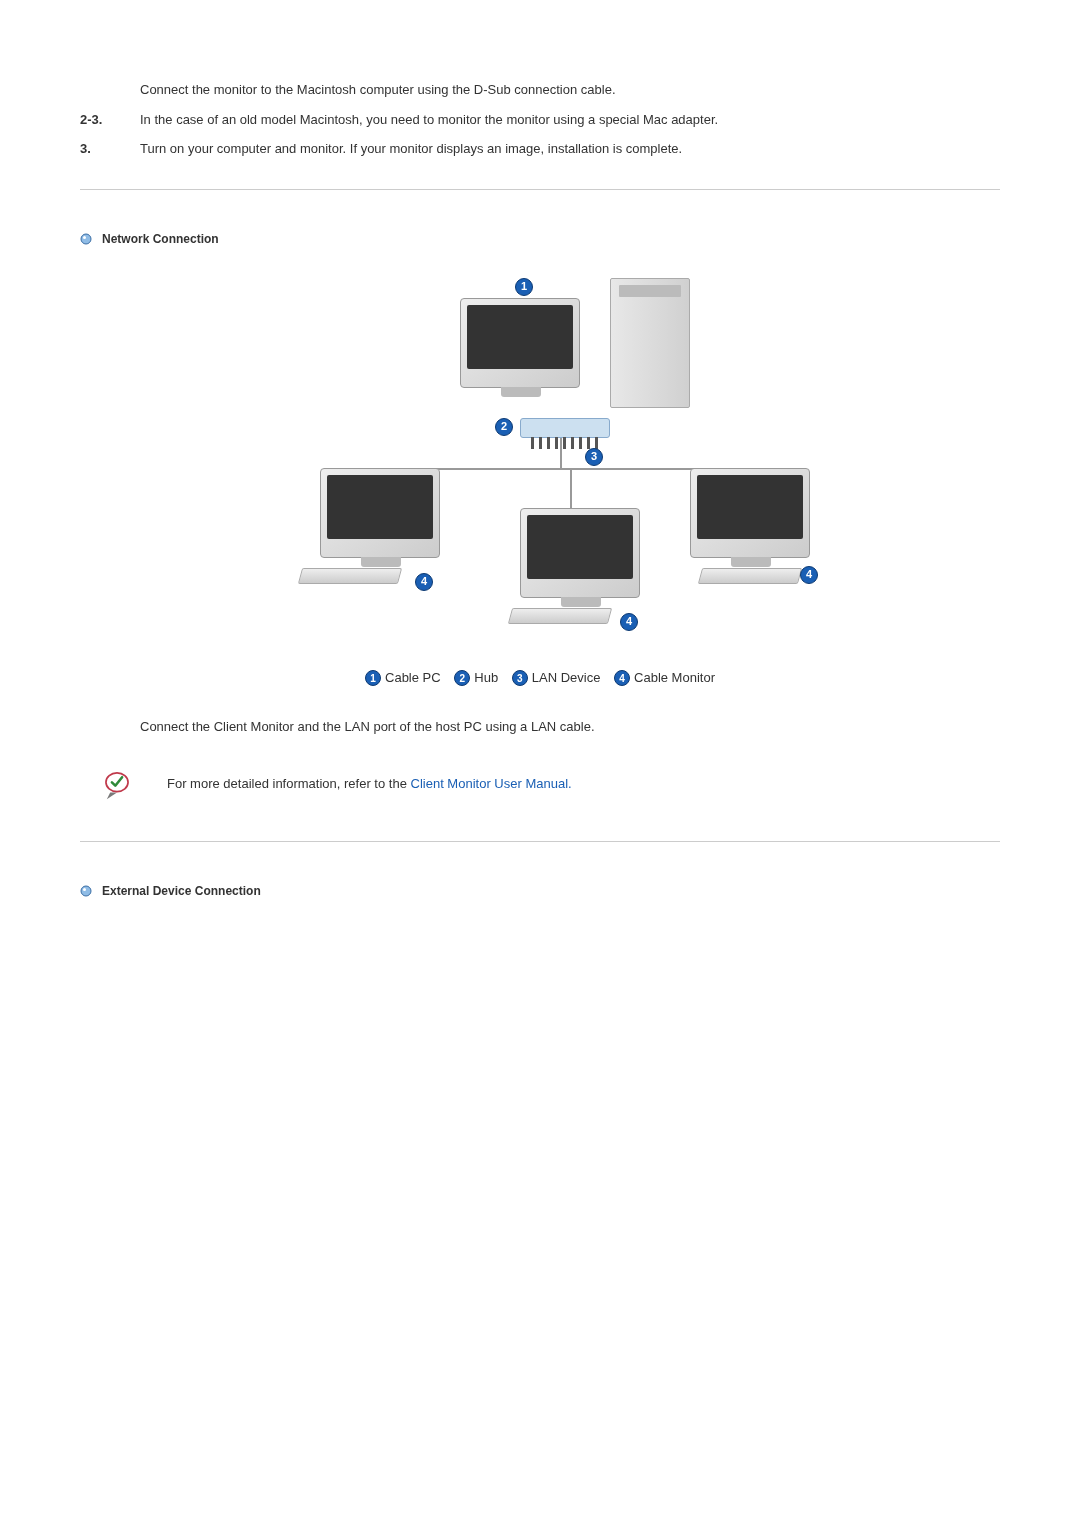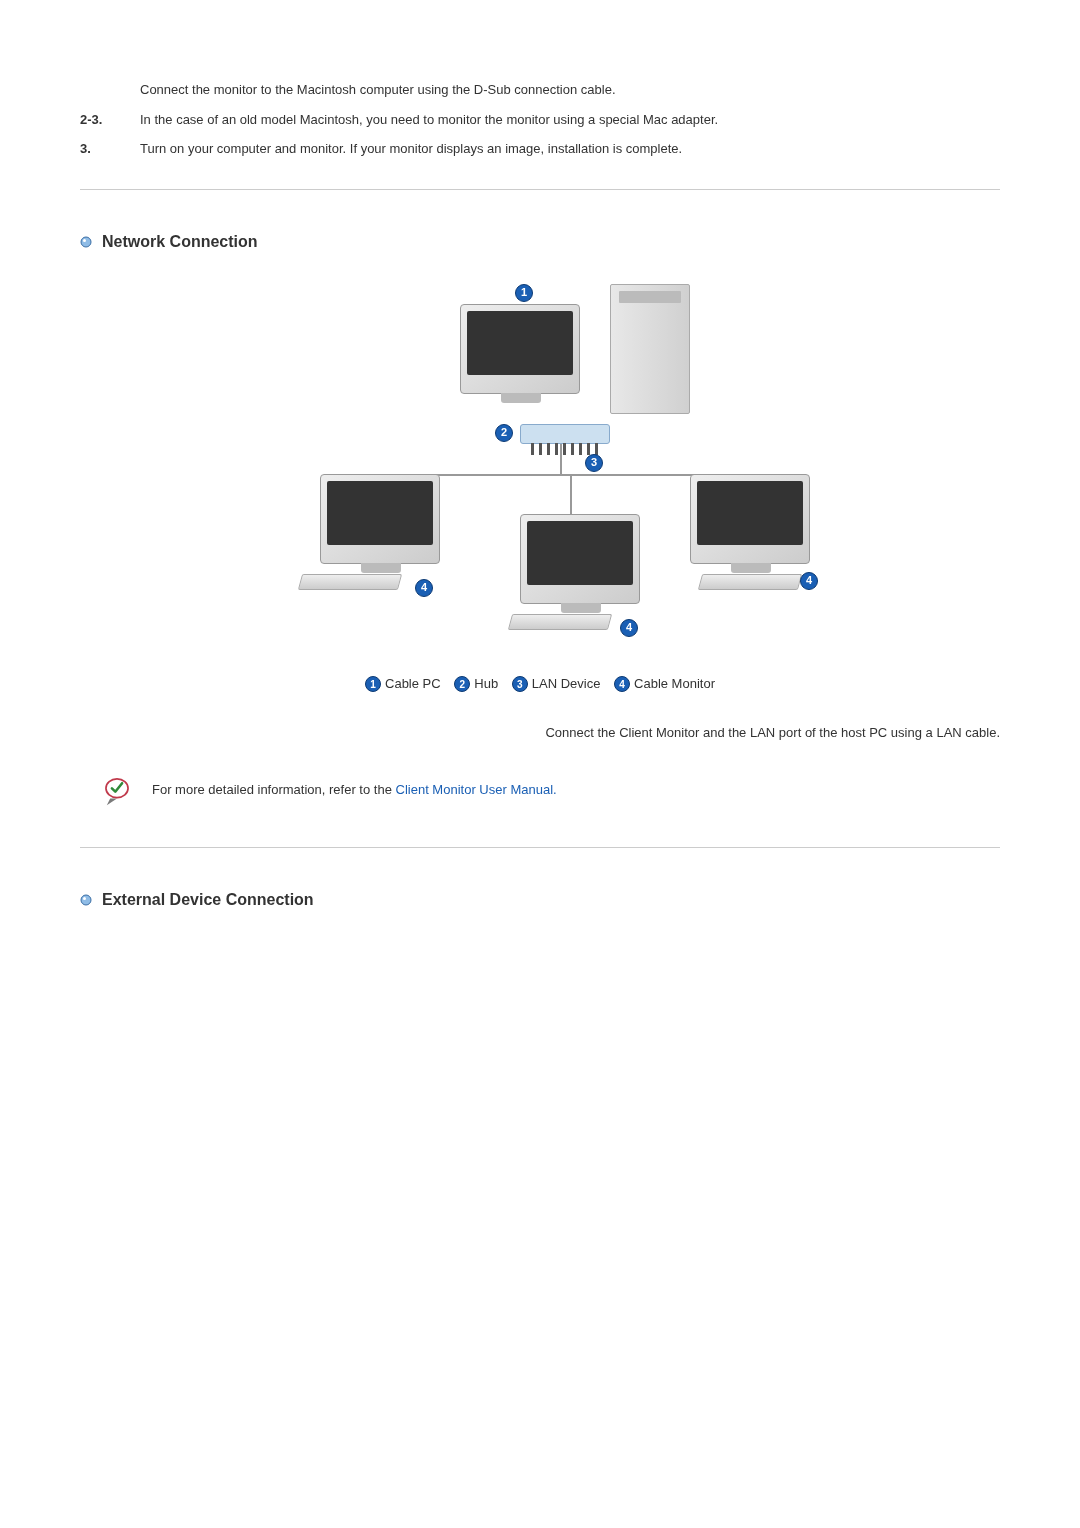--- a/index.html
+++ b/index.html
@@ -40,21 +40,21 @@
     margin-bottom: 20px;
   }
   .bullet-icon {
     width: 12px; height: 12px;
     display: inline-block;
     flex-shrink: 0;
   }
   .bullet-icon svg { width: 12px; height: 12px; display:block; }
   .section-title {
     font-weight: bold;
-    font-size: 16px;
+    font-size: 12px;
     color: #333;
   }
   .diagram-wrap {
     display: flex;
     justify-content: center;
     margin: 10px 0 20px 0;
   }
   .diagram {
     position: relative;
     width: 560px;
@@ -135,24 +135,23 @@
     background:#1a5fb4; color:#fff; font-size:10px; font-weight:bold;
     align-items:center; justify-content:center;
     margin: 0 4px 0 10px; vertical-align:middle;
     border:1px solid #0d3a73;
   }
   .legend span:first-child .mini-badge{ margin-left:0; }
 
   .body-text {
     margin-left: 60px;
     margin-bottom: 16px;
-    text-align: right;
   }
   .note-row {
-    display:flex; align-items:center; gap:18px;
+    display:flex; align-items:center; gap:33px;
     margin: 30px 0 40px 20px;
   }
   .note-icon { width:34px; height:34px; flex-shrink:0; }
   .note-icon svg { width:34px; height:34px; display:block; }
   .link { color:#1a5fb4; }
 </style>
 </head>
 <body>
 
 <div class="intro-line">Connect the monitor to the Macintosh computer using the D-Sub connection cable.</div>

